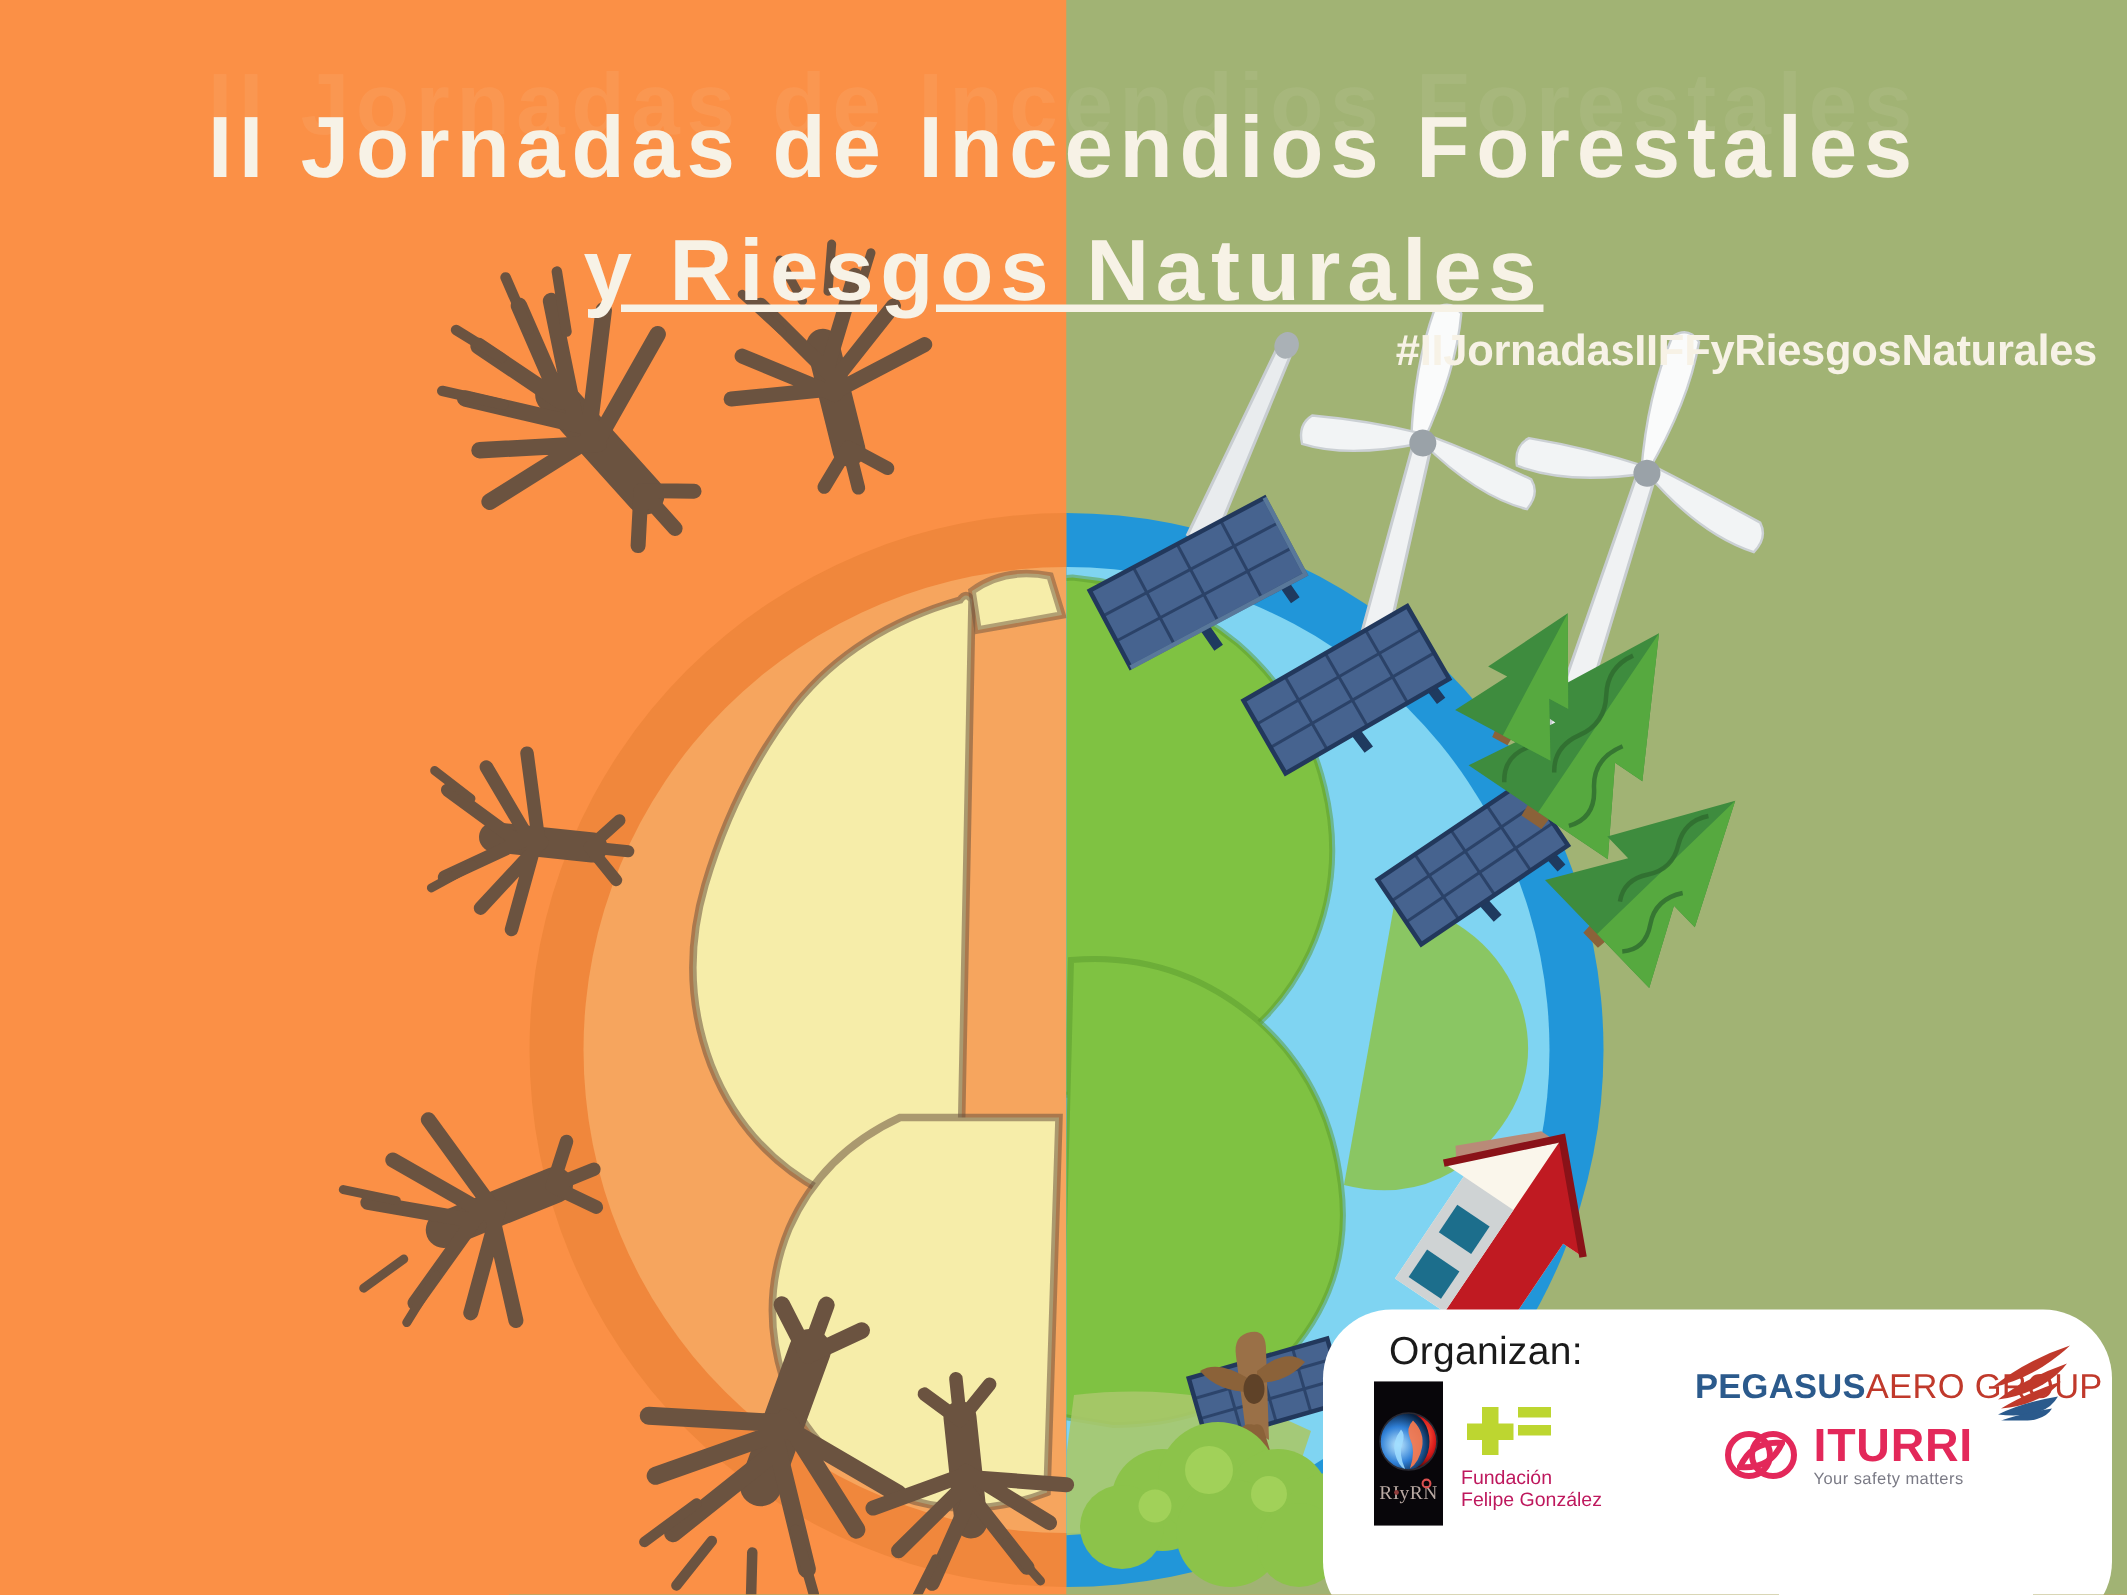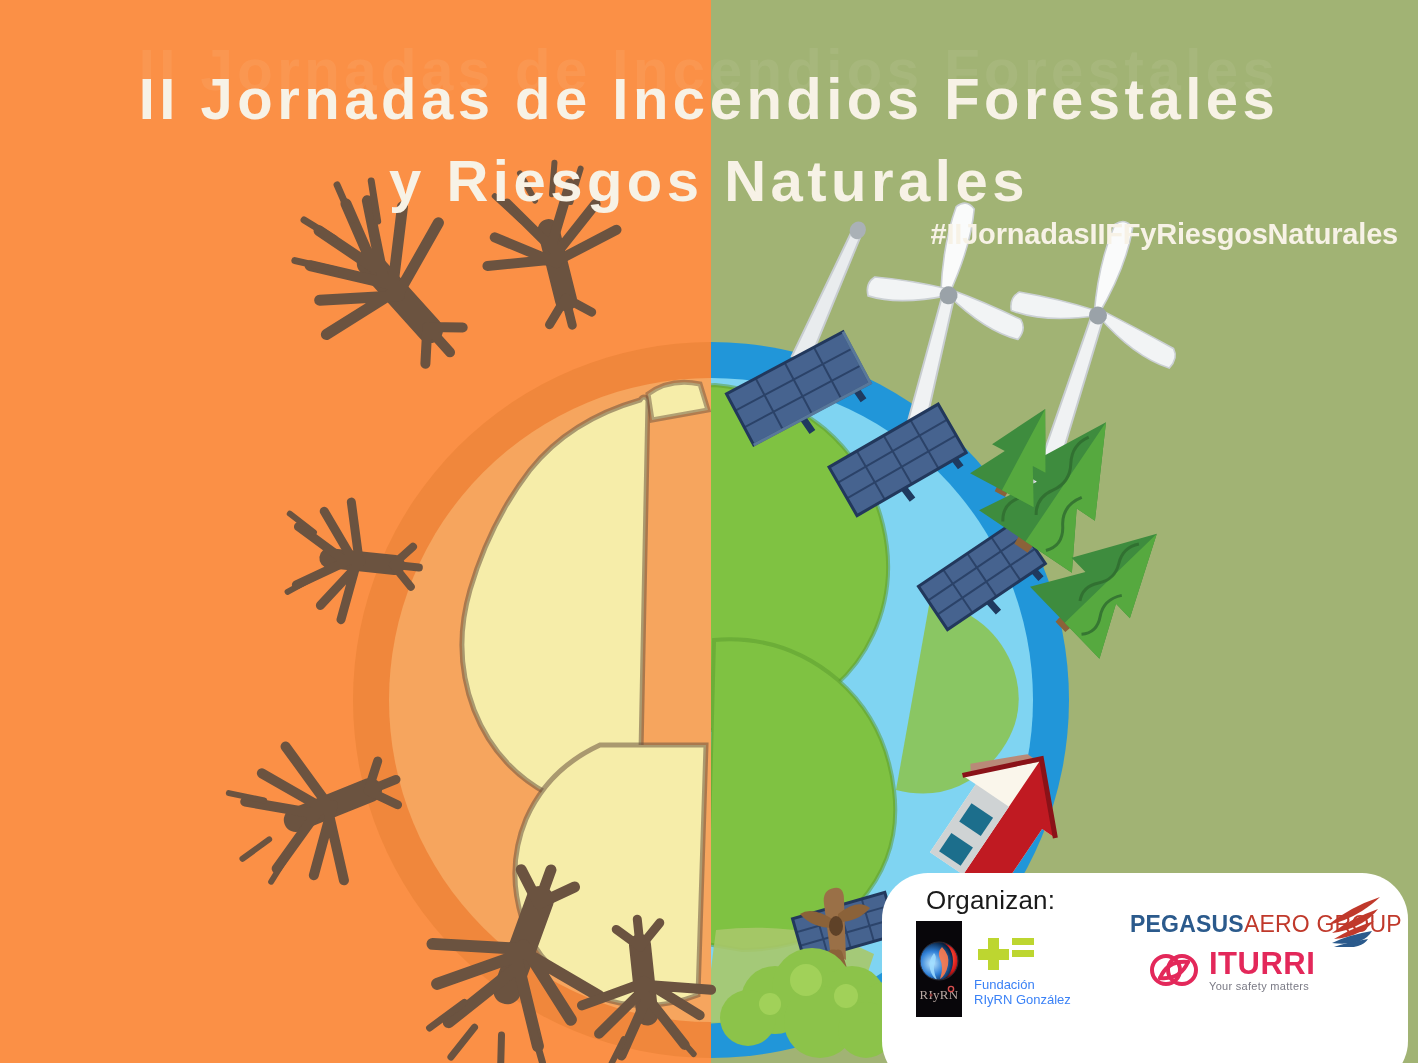--- a/index.html
+++ b/index.html
@@ -33,21 +33,21 @@
   }
   .title-line {
     color:#F7F2E6;
     font-weight:bold;
     font-size:58px;
     line-height:84px;
     letter-spacing:4.5px;
     white-space:nowrap;
   }
   #title-line-1 { margin-top:57px; }
-  #title-line-2 { margin-top:-2px; }
+  #title-line-2 { margin-top:-2px;text-decoration:underline; }
 
   #title-ghost {
     position:absolute; top:28px; left:0; width:1418px;
     text-align:center;
     color:#F7F2E6; opacity:0.07;
     font-weight:bold; font-size:58px; line-height:84px;
     letter-spacing:4.5px; white-space:nowrap;
     z-index:39; pointer-events:none;
   }
 
@@ -90,21 +90,21 @@
     background:#08060a;
     position:relative; overflow:hidden;
     flex:0 0 auto; margin-left:8px;
   }
   #riyrn-logo svg { width:46px; height:96px; display:block; }
 
   
   #ffg-logo { margin-left:12px; }
   #ffg-mark { width:62px; height:40px; display:block; margin-left:2px; }
   #ffg-text {
-    font-size:13px; color:#3b82f6; line-height:15px;
+    font-size:13px; color:#be185d; line-height:15px;
     margin-top:5px; white-space:pre-line;
   }
 
   
   #pegasus-logo { position:relative; margin-top:-6px; margin-left:4px; }
   #pegasus-wing { position:absolute; right:24px; top:-16px; width:70px; height:52px; }
   #pegasus-word {
     font-size:23px; font-weight:bold; letter-spacing:0.2px;
     white-space:nowrap; margin-top:32px;
   }
@@ -393,21 +393,21 @@
           </svg>
         </div>
 
         <div id="ffg-logo">
           <svg id="ffg-mark" viewBox="0 0 62 40" xmlns="http://www.w3.org/2000/svg">
             <rect x="12" y="6" width="11" height="32" fill="#BDD630"></rect>
             <rect x="2" y="17" width="31" height="11" fill="#BDD630"></rect>
             <rect x="36" y="6" width="22" height="7" fill="#BDD630"></rect>
             <rect x="36" y="18" width="22" height="7" fill="#BDD630"></rect>
           </svg>
-          <div id="ffg-text"><span>Fundación</span><br><span>RIyRN González</span></div>
+          <div id="ffg-text"><span>Fundación</span><br><span>Felipe González</span></div>
         </div>
       </div>
     </div>
 
     <div class="sponsor-col" id="sponsors-col">
 
       <div id="pegasus-logo">
         <svg id="pegasus-wing" viewBox="0 0 70 52" xmlns="http://www.w3.org/2000/svg">
           <path d="M66 2 q-30 10 -52 28 q18 -4 34 -14 q12 -8 18 -14 z" fill="#C0392B"></path>
           <path d="M64 14 q-28 10 -46 24 q16 -2 30 -10 q10 -6 16 -14 z" fill="#C0392B"></path>

